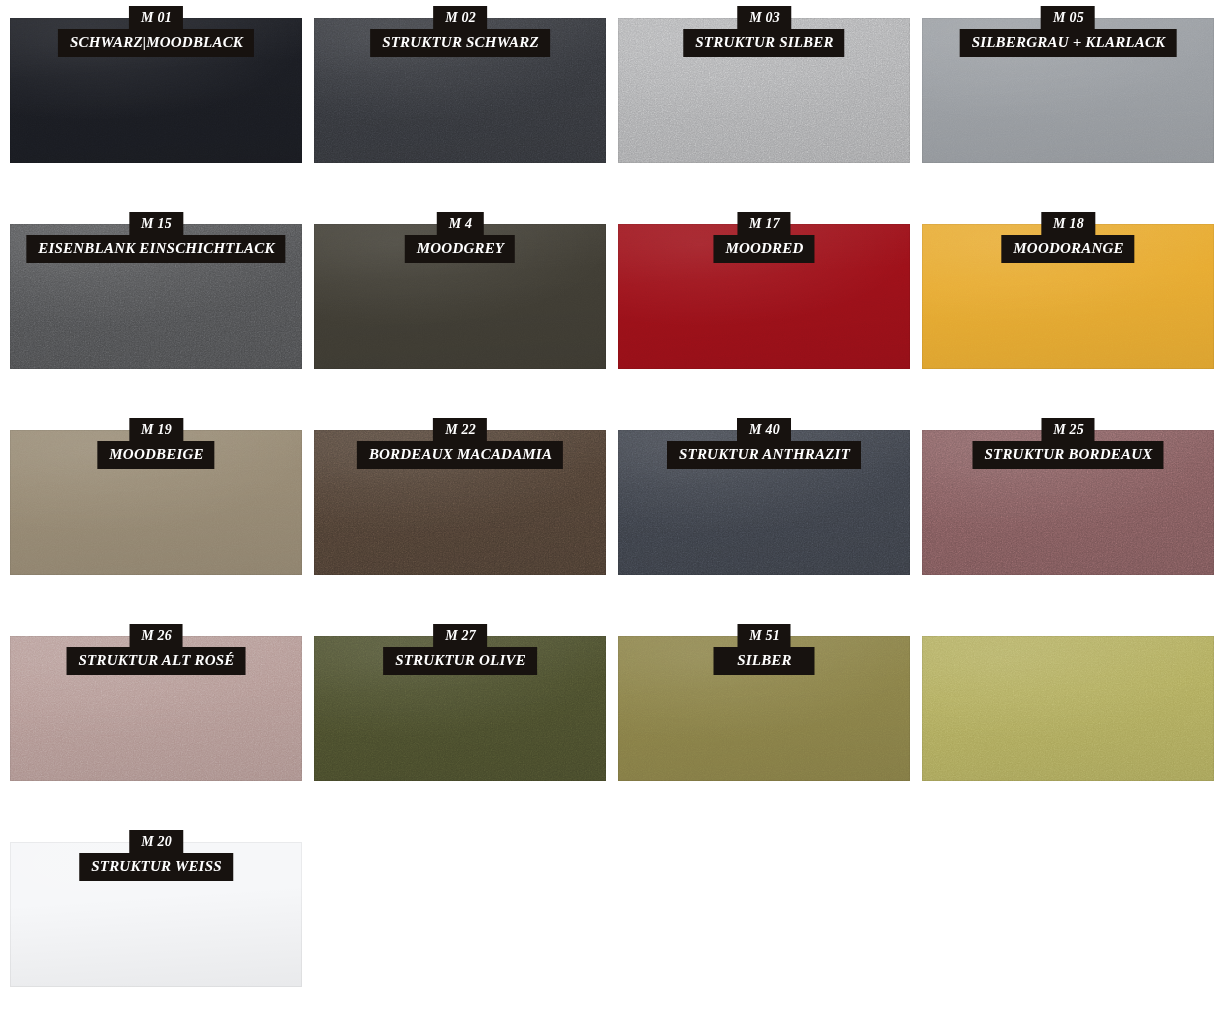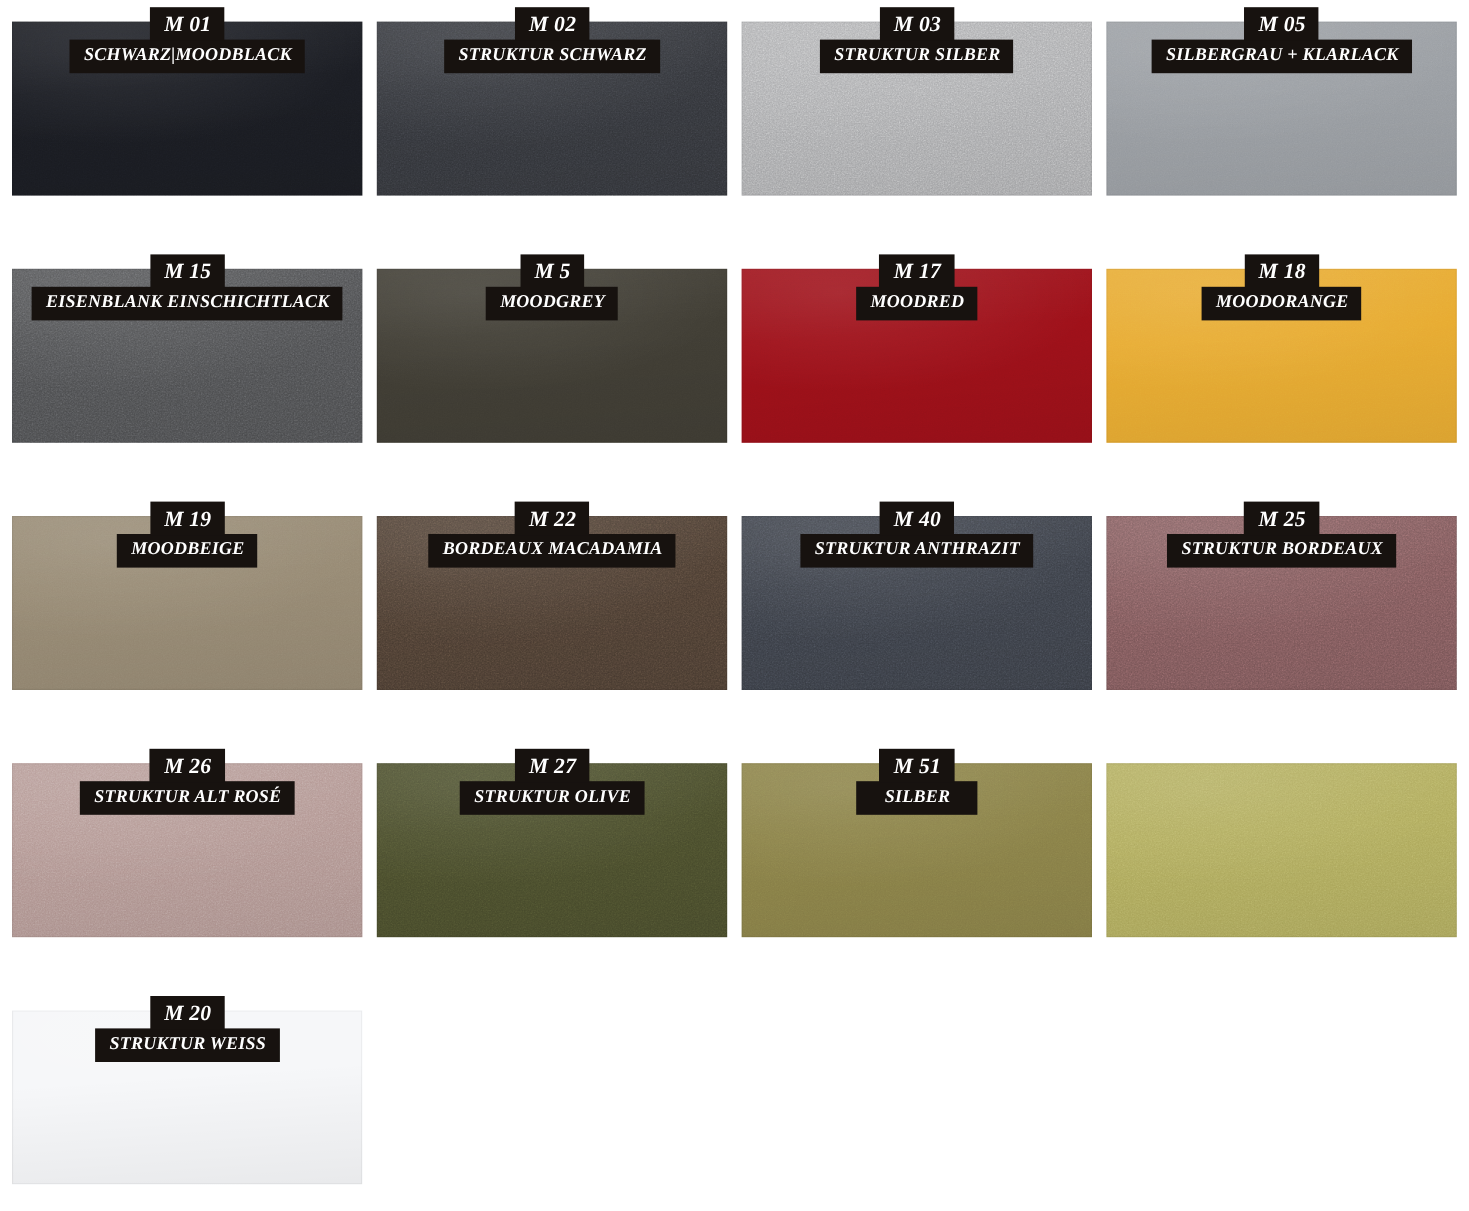--- a/index.html
+++ b/index.html
@@ -69,21 +69,21 @@
     background:#17120f;
     color:#ffffff;
     font-style:italic;
     font-weight:700;
     white-space:nowrap;
     letter-spacing:.2px;
     text-align:center;
     font-family:"Liberation Serif", serif;
   }
   .chip-code{
-    font-size:18px;
+    font-size:14px;
     line-height:1;
     padding:5px 11px 5px 12px;
     position:relative;
     z-index:2;
   }
   .chip-name{
     font-size:15px;
     line-height:1;
     padding:6px 11px 7px 12px;
     margin-top:-1px;
@@ -189,21 +189,21 @@
             <filter id="noise5">
               <feTurbulence type="fractalNoise" baseFrequency="0.95" numOctaves="3" stitchTiles="stitch"></feTurbulence>
               <feColorMatrix type="saturate" values="0"></feColorMatrix>
             </filter>
             <rect width="100%" height="100%" filter="url(#noise5)"></rect>
           </svg>
           <div class="sheen"></div>
           <div class="edge"></div>
         </div>
         <div class="badge">
-          <div class="chip chip-code">M 5</div>
+          <div class="chip chip-code">M 4</div>
           <div class="chip chip-name">MOODGREY</div>
         </div>
       </div>
       <div class="cell">
         <div class="swatch" style="background-color: rgb(157, 16, 25);">
           <svg class="grain" preserveAspectRatio="none" style="opacity: 0.1; mix-blend-mode: overlay;">
             <filter id="noise6">
               <feTurbulence type="fractalNoise" baseFrequency="0.95" numOctaves="3" stitchTiles="stitch"></feTurbulence>
               <feColorMatrix type="saturate" values="0"></feColorMatrix>
             </filter>

